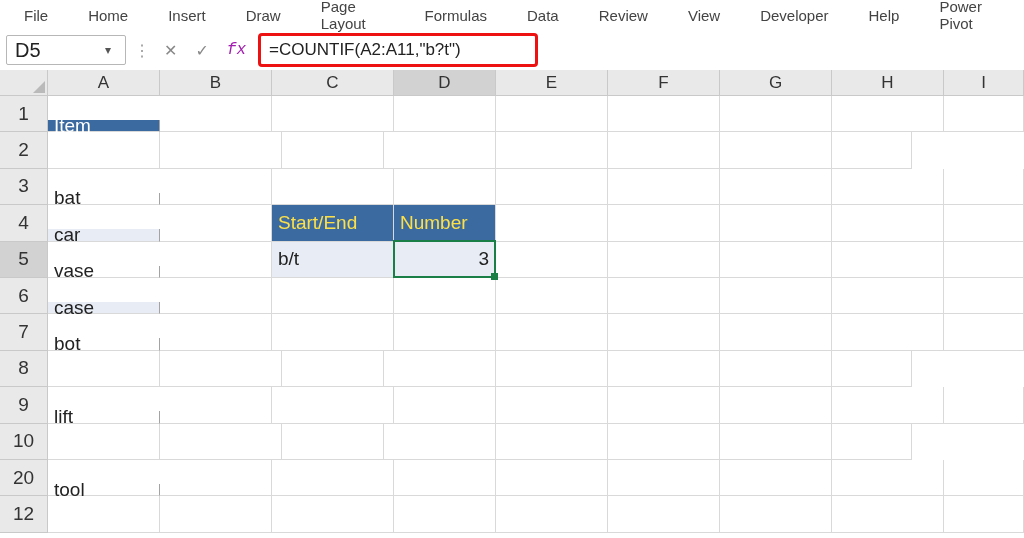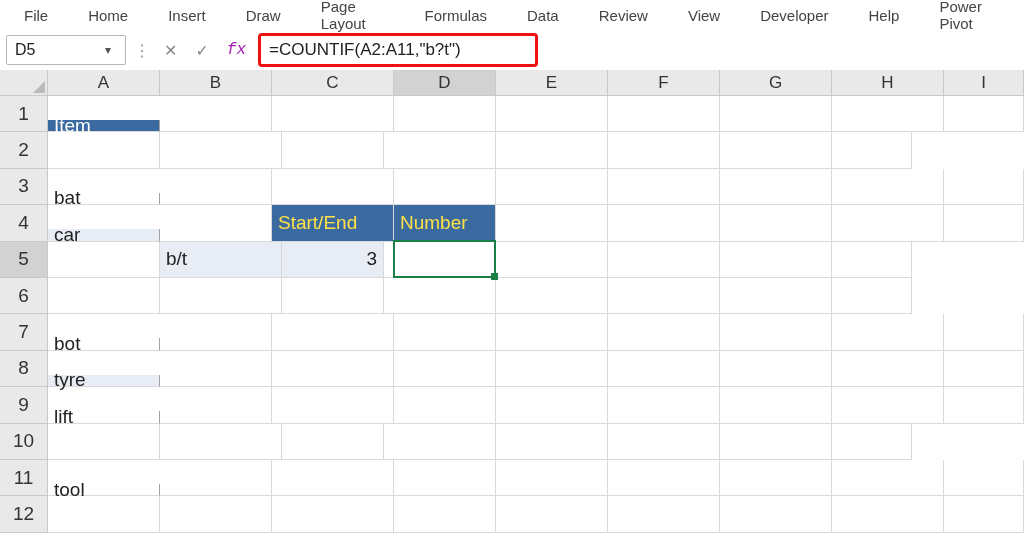--- a/index.html
+++ b/index.html
@@ -6,21 +6,21 @@
   html, body { margin:0; padding:0; font-family: "Segoe UI", Arial, sans-serif; font-size:16px; color:#222; background:#fff; }
   body { width:1024px; height:538px; overflow:hidden; }
 
   
   .ribbon { display:flex; align-items:center; height:30px; padding:0 4px; font-size:15px; color:#444; }
   .ribbon .tab { padding:2px 18px 2px 18px; margin:16px 2px; cursor:pointer; }
 
   
   .fbar { display:flex; align-items:center; height:40px; padding:4px 6px; gap:6px; }
   .namebox { position:relative; width:120px; height:30px; border:1px solid #b7b7b7; border-radius:2px; display:flex; align-items:center; background:#fff; }
-  .namebox span { padding:0 8px; font-size:16px; }
+  .namebox span { padding:0 8px; font-size:20px; }
   .namebox .chev { position:absolute; right:6px; font-size:12px; color:#555; }
   .sep { color:#999; padding:0 2px; }
   .fx-cancel, .fx-enter, .fx-label { color:#888; font-size:16px; padding:0 6px; }
   .fx-label { font-style:italic; font-family:Liberation Mono, monospace; color:#a21caf; }
   .formula-wrap { border:3px solid #e11; border-radius:4px; padding:2px 8px; height:34px; display:flex; align-items:center; min-width:280px; }
   .formula-wrap span { font-size:17px; color:#222; }
 
   
   .grid { position:relative; }
   .selectall { position:absolute; left:0; top:0; width:48px; height:26px; background:#e9e9e9; border-right:1px solid #c9c9c9; border-bottom:1px solid #c9c9c9; display:flex; align-items:flex-end; justify-content:flex-end; }
@@ -148,32 +148,34 @@
       <div class="cell cD hdrcell2">Number</div>
       <div class="cell cE"></div>
       <div class="cell cF"></div>
       <div class="cell cG"></div>
       <div class="cell cH"></div>
       <div class="cell cI"></div>
     </div>
 
     <div class="row">
       <div class="rowhdr active">5</div>
+      <div class="cell cA colA-border">vase</div>
       <div class="cell cB"></div>
       <div class="cell cC shade">b/t</div>
       <div class="cell cD shade num">3</div>
       <div class="cell cE"></div>
       <div class="cell cF"></div>
       <div class="cell cG"></div>
       <div class="cell cH"></div>
       <div class="cell cI"></div>
     </div>
 
     <div class="row">
       <div class="rowhdr">6</div>
+      <div class="cell cA shade colA-border">case</div>
       <div class="cell cB"></div>
       <div class="cell cC"></div>
       <div class="cell cD"></div>
       <div class="cell cE"></div>
       <div class="cell cF"></div>
       <div class="cell cG"></div>
       <div class="cell cH"></div>
       <div class="cell cI"></div>
     </div>
 
@@ -185,21 +187,20 @@
       <div class="cell cD"></div>
       <div class="cell cE"></div>
       <div class="cell cF"></div>
       <div class="cell cG"></div>
       <div class="cell cH"></div>
       <div class="cell cI"></div>
     </div>
 
     <div class="row">
       <div class="rowhdr">8</div>
-      <div class="cell cA shade colA-border">tyre</div>
       <div class="cell cB"></div>
       <div class="cell cC"></div>
       <div class="cell cD"></div>
       <div class="cell cE"></div>
       <div class="cell cF"></div>
       <div class="cell cG"></div>
       <div class="cell cH"></div>
       <div class="cell cI"></div>
     </div>
 
@@ -222,21 +223,21 @@
       <div class="cell cC"></div>
       <div class="cell cD"></div>
       <div class="cell cE"></div>
       <div class="cell cF"></div>
       <div class="cell cG"></div>
       <div class="cell cH"></div>
       <div class="cell cI"></div>
     </div>
 
     <div class="row">
-      <div class="rowhdr">11</div>
+      <div class="rowhdr">20</div>
       <div class="cell cA colA-border">tool</div>
       <div class="cell cB"></div>
       <div class="cell cC"></div>
       <div class="cell cD"></div>
       <div class="cell cE"></div>
       <div class="cell cF"></div>
       <div class="cell cG"></div>
       <div class="cell cH"></div>
       <div class="cell cI"></div>
     </div>

